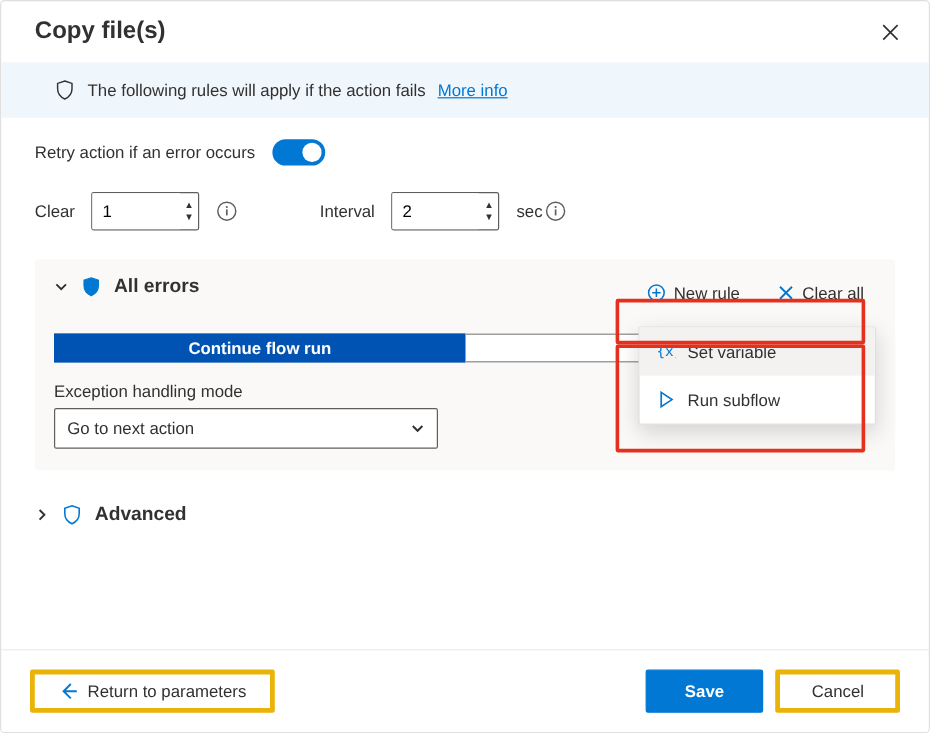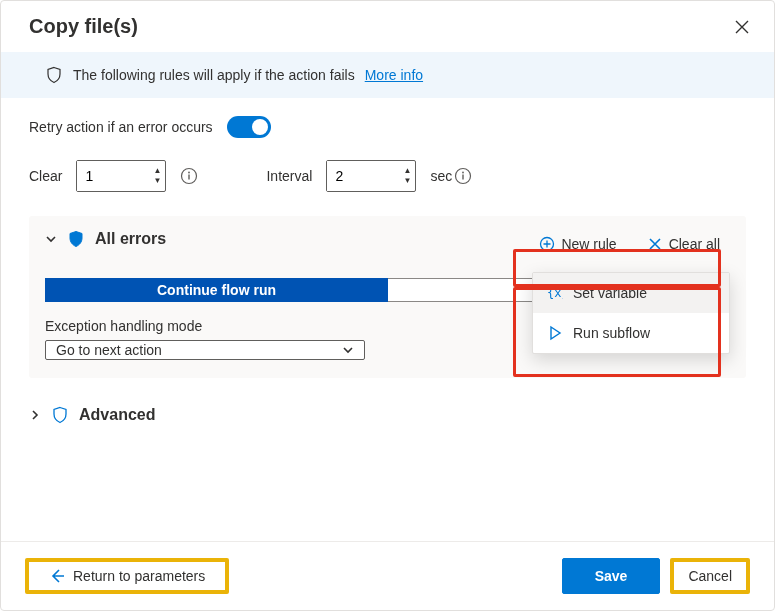--- a/index.html
+++ b/index.html
@@ -158,21 +158,21 @@
     background:#0053b3; color:#fff; border-color:#0053b3;
   }
   .tab.inactive {
     background:#fff; color:#323130; border-left:none;
   }
 
   .eh-label { margin-top:16px; font-size:14px; }
   .select {
     margin-top:6px;
     width: 320px;
-    height:20px;
+    height:34px;
     border:1px solid #605e5c;
     border-radius:2px;
     background:#fff;
     display:flex; align-items:center; justify-content:space-between;
     padding:0 10px;
     cursor:pointer;
   }
   .select .chev-d { width:12px; height:12px; }
   .select .chev-d svg { width:12px; height:12px; display:block; }
 
@@ -396,19 +396,19 @@
         <svg viewBox="0 0 16 16">
             <path d="M10 2 L4 8 L10 14 M4 8 H15" fill="none" stroke="currentColor" stroke-width="1.6"></path>
           </svg>
       </span>
       <span>Return to parameters</span>
     </button>
     <div class="footer-right">
       <button class="btn btn-primary">
         <span>Save</span>
       </button>
-      <button class="btn btn-outline" style="padding:0 14px">
+      <button class="btn btn-outline" style="padding:0 26px">
         <span>Cancel</span>
       </button>
     </div>
   </div>
 
 </div>
 
 </body></html>

